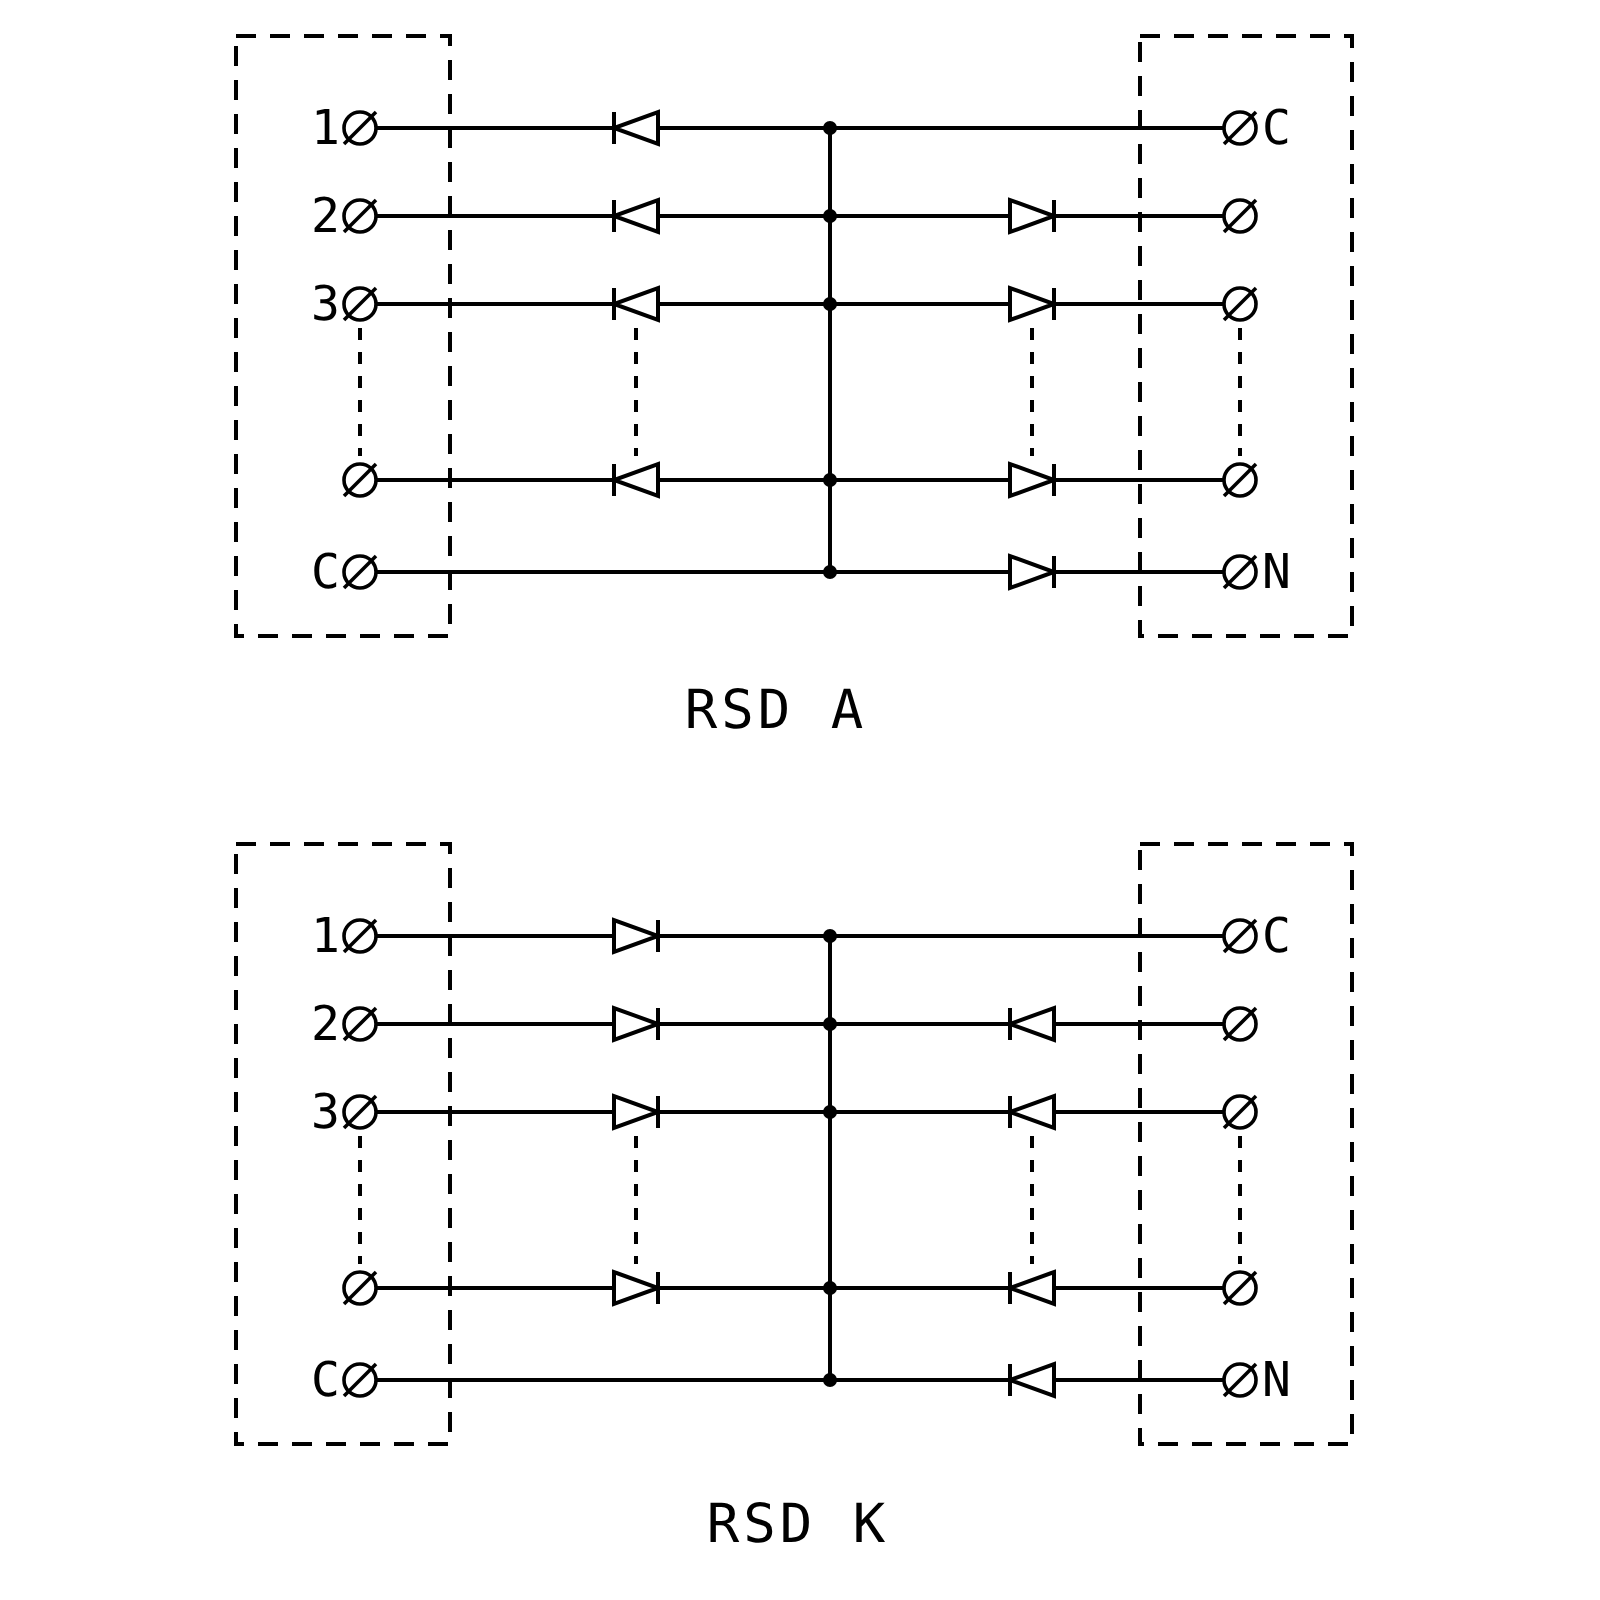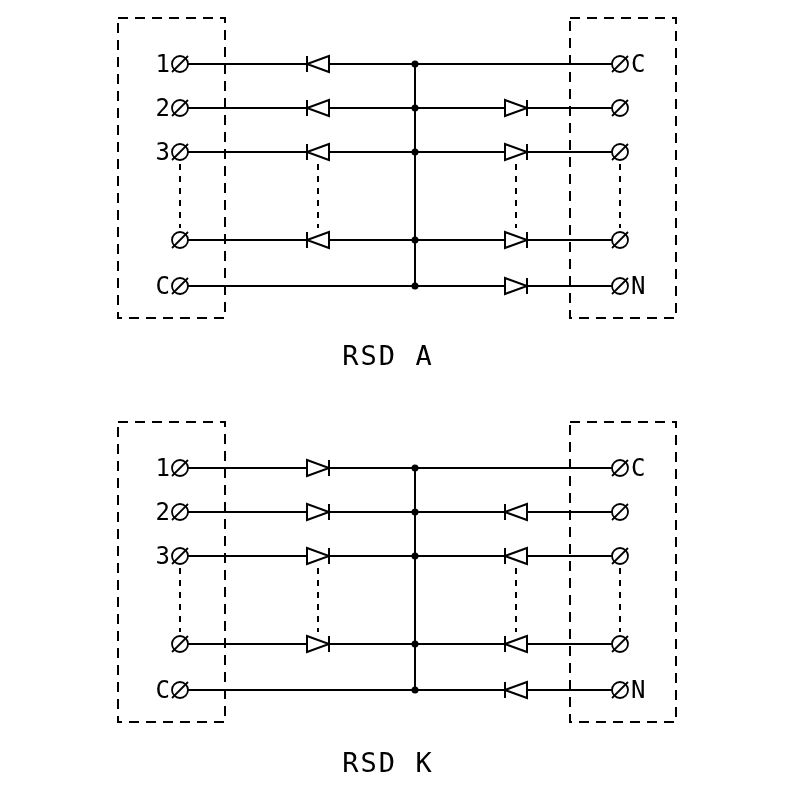--- a/index.html
+++ b/index.html
@@ -9,21 +9,21 @@
     overflow:hidden;
   }
   .circuit-svg{position:absolute;left:0;display:block;}
   #svg-0{top:0;}
   #svg-1{top:404px;}
   .diagram-title{
     position:absolute;left:0;width:776px;text-align:center;
     font-size:27px;letter-spacing:2px;font-weight:normal;color:#000;
   }
   #title-0{top:340px;}
-  #title-1{top:747px;}
+  #title-1{top:747px;margin-left:11px;}
   .circuit-svg text{
     font-family:"DejaVu Sans Mono","Liberation Mono",monospace;
     font-size:24px;fill:#000;
   }
 </style>
 </head>
 <body>
 
 <div class="canvas">
 

